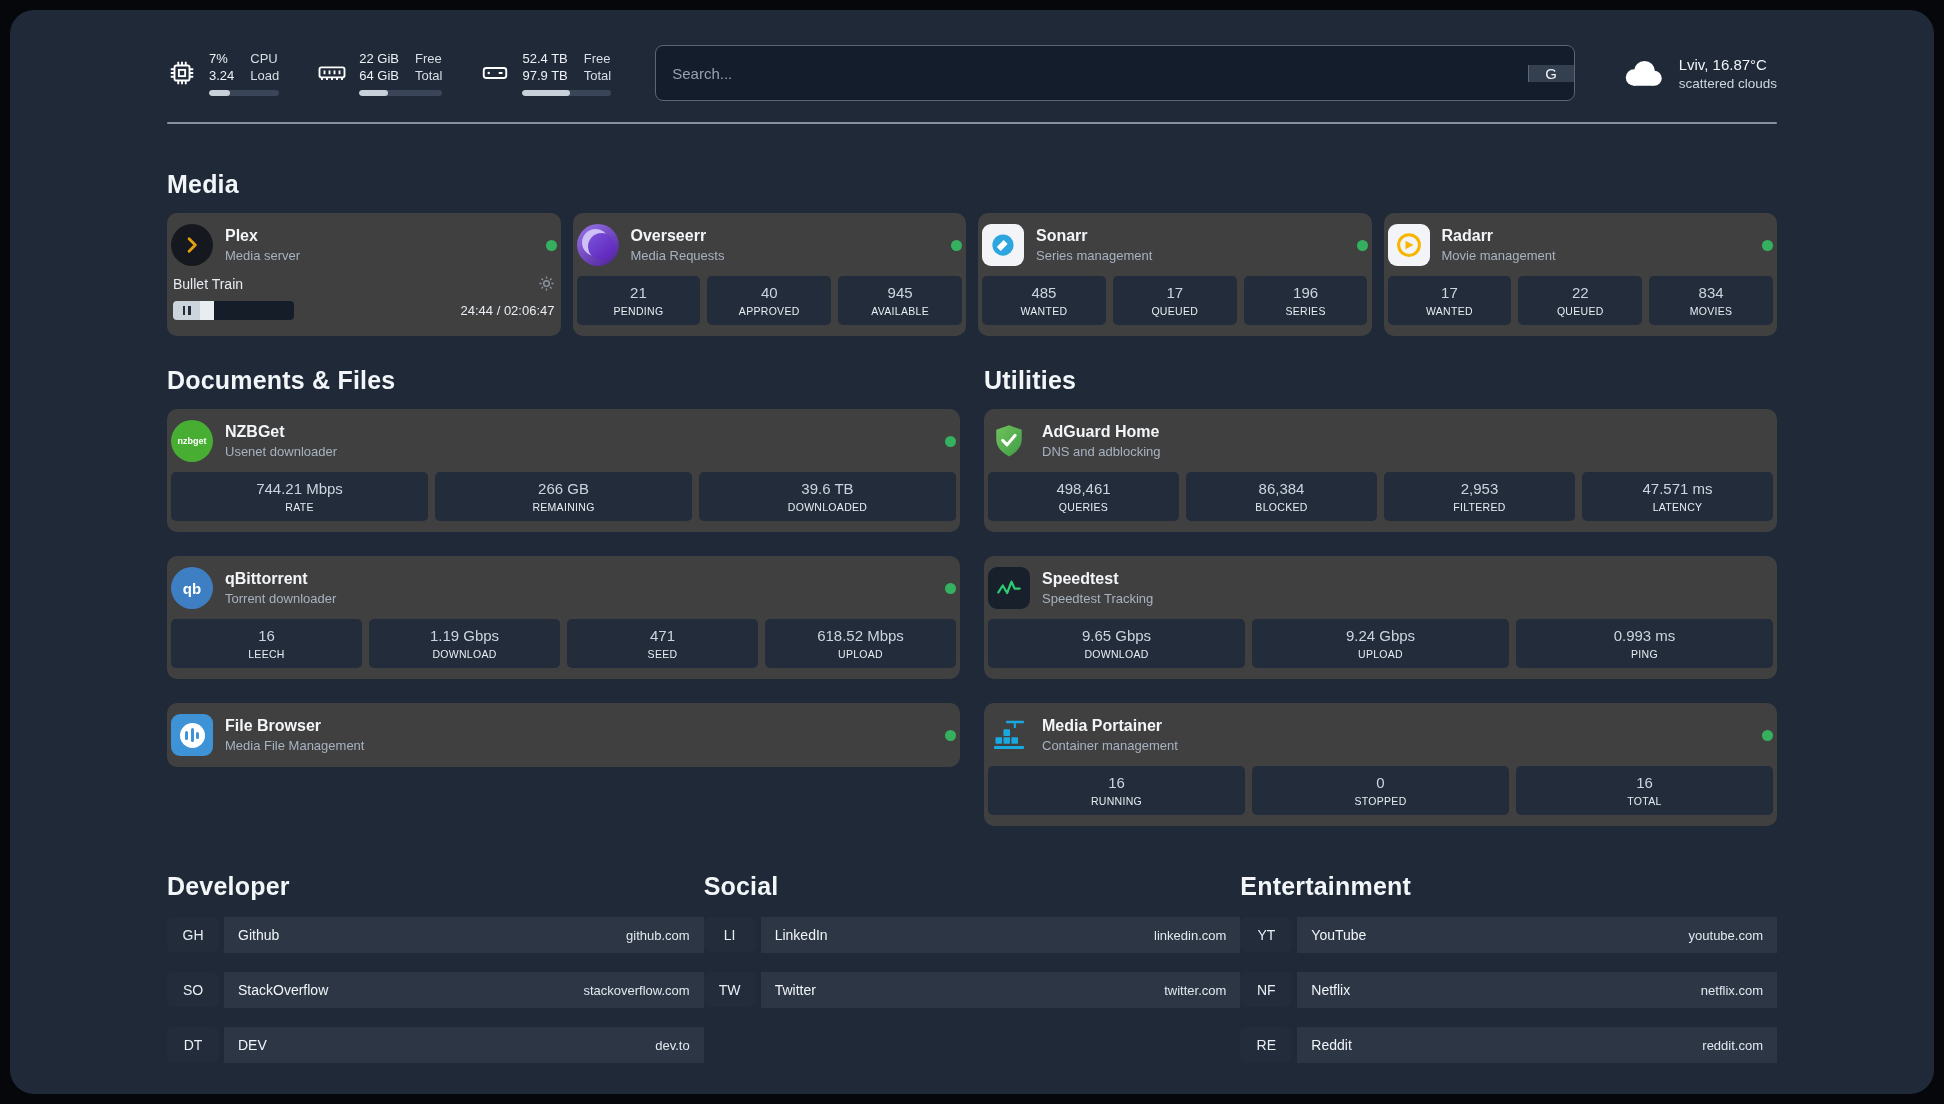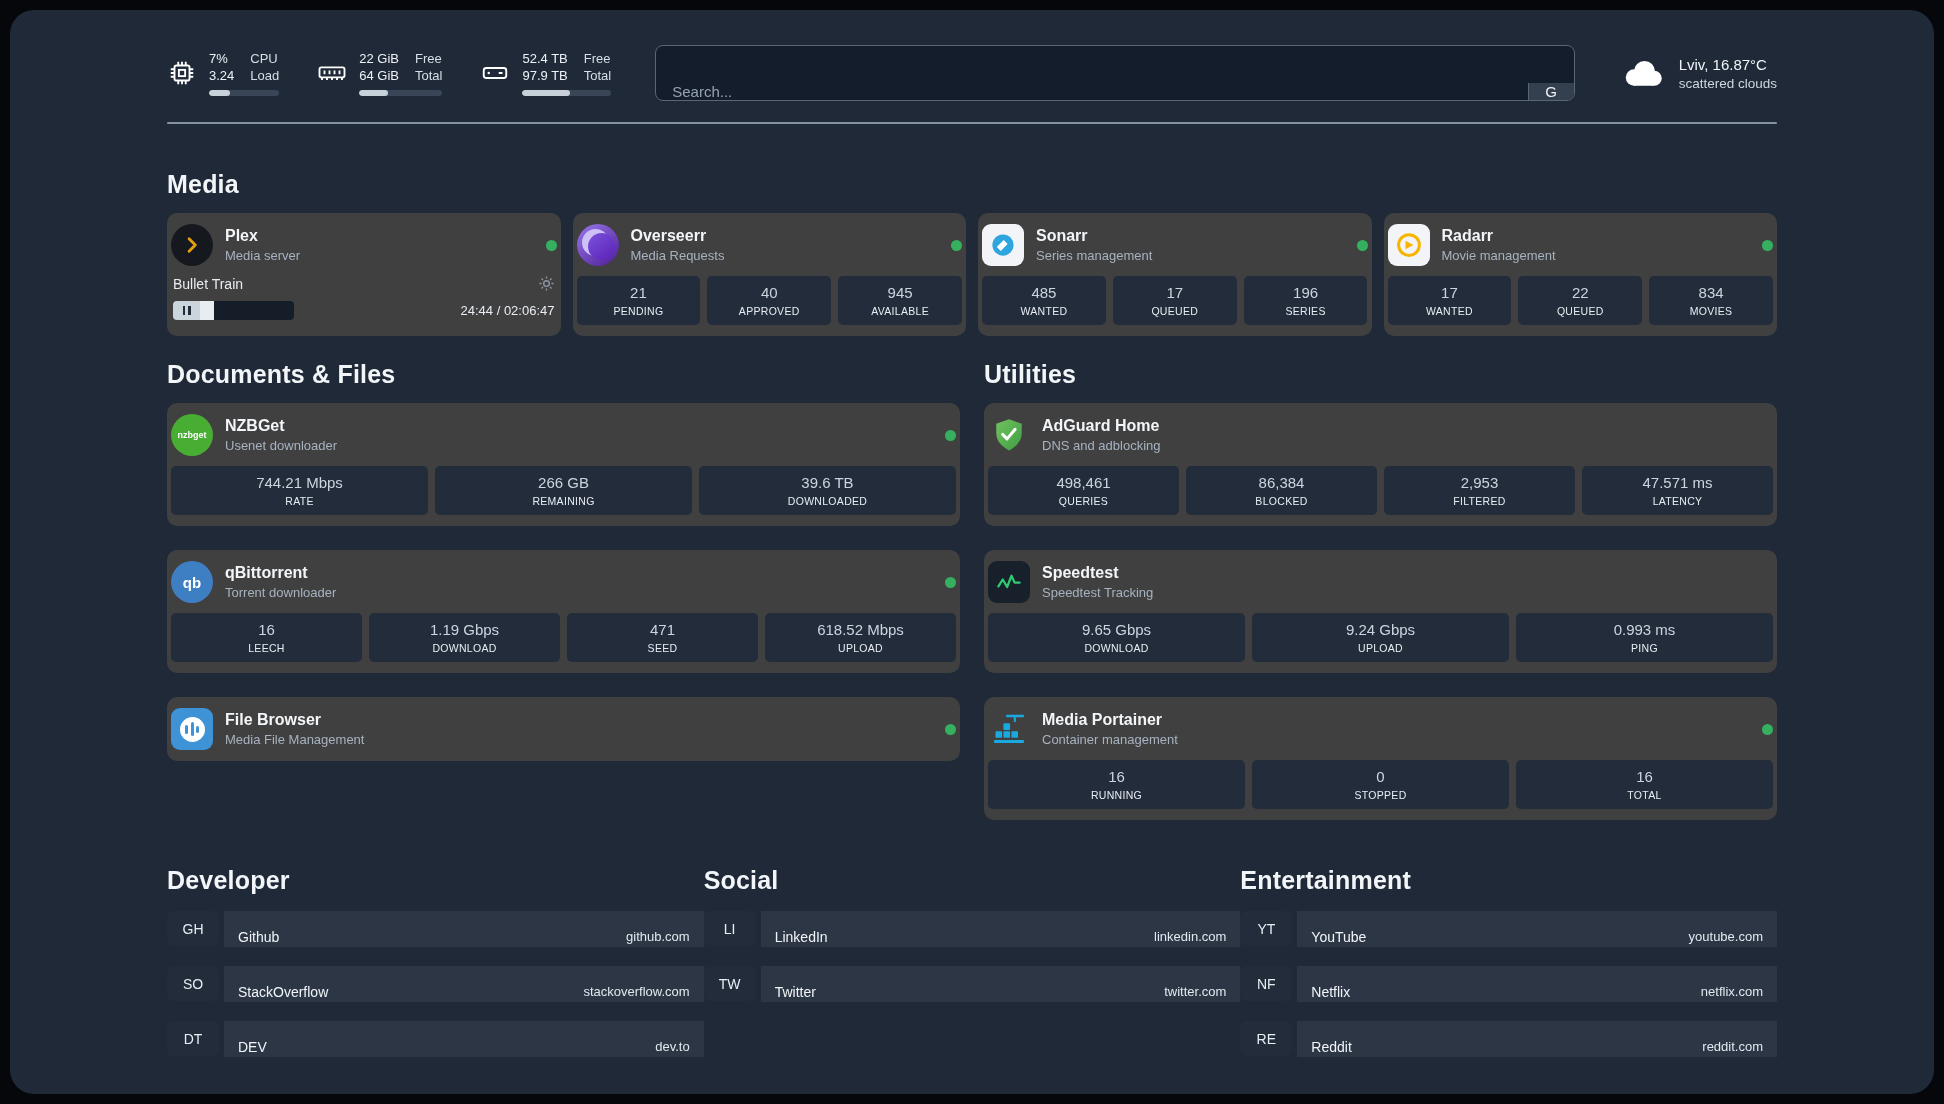--- a/index.html
+++ b/index.html
@@ -11,21 +11,21 @@
   
   .topbar{display:flex;align-items:center;gap:38px;height:54px}
   .sys-group{display:flex;align-items:center;gap:12px}
   .sys-icon{width:30px;height:30px;flex:0 0 auto}
   .sys-body{display:flex;flex-direction:column}
   .sys-rows{display:flex;gap:16px}
   .sys-col{display:flex;flex-direction:column;font-size:13px;line-height:17px;color:#eef2f7}
   .sys-col.labels{color:#d7dee6}
   .sys-bar{margin-top:6px;height:6px;border-radius:3px;background:#3a4658;overflow:hidden}
   .sys-bar-fill{height:100%;background:#c8d1da;border-radius:3px}
-  .searchbox{flex:1;display:flex;align-items:flex-end;height:56px;background:#141d2b;border:1.5px solid #5a6575;border-radius:8px;overflow:hidden;margin:0 6px}
+  .searchbox{flex:1;display:flex;align-items:center;height:56px;background:#141d2b;border:1.5px solid #5a6575;border-radius:8px;overflow:hidden;margin:0 6px}
   .search-input{flex:1;background:transparent;border:0;outline:none;color:#dbe2ea;font-size:15px;padding:0 16px;font-family:inherit}
   .search-input::placeholder{color:#97a2b0}
   .g-btn{width:46px;display:grid;place-items:center;background:#343f50;border-left:1.5px solid #5a6575;color:#eef2f6;font-size:15px;cursor:pointer}
   .weather{display:flex;align-items:center;gap:12px}
   .weather-icon{width:48px;height:34px}
   .weather-text{display:flex;flex-direction:column}
   .weather-loc{font-size:15px;color:#f1f5f9}
   .weather-cond{font-size:13.5px;color:#cdd6e0;margin-top:3px}
   .divider{margin-top:22px;height:2px;background:#9aa5b1;border-radius:1px;opacity:.85}
 
@@ -50,30 +50,30 @@
   .player-title-row{display:flex;align-items:center;justify-content:space-between;margin-top:9px;padding:0 2px}
   .player-title{font-size:14px;color:#e8edf3}
   .gear{width:17px;height:17px;opacity:.85;cursor:pointer}
   .player-bar-row{display:flex;align-items:center;margin-top:9px;padding:0 2px}
   .pause-btn{width:27px;height:19px;background:#ccd4dc;border-radius:4px 0 0 4px;display:flex;align-items:center;justify-content:center;gap:3px;cursor:pointer;flex:0 0 auto}
   .pause-bar{width:2.5px;height:9px;background:#222c3a}
   .player-track{width:94px;height:19px;background:#151d29;border-radius:0 4px 4px 0;position:relative;overflow:hidden;cursor:pointer}
   .player-fill{position:absolute;left:0;top:0;bottom:0;background:#e8edf2}
   .player-time{margin-left:auto;font-size:13px;color:#e8edf3}
 
-  .two-col{margin-top:24px;display:grid;grid-template-columns:1fr 1fr;gap:24px;align-items:start}
+  .two-col{margin-top:30px;display:grid;grid-template-columns:1fr 1fr;gap:24px;align-items:start}
   .col .card{margin-top:14px}
   .col .card + .card{margin-top:24px}
 
   
   .bookmarks{margin-top:46px;display:grid;grid-template-columns:repeat(3,1fr);gap:0;align-items:start}
   .bm-rows{margin-top:16px}
   .bm-row{display:flex;gap:5px;height:35px;margin-bottom:20px;cursor:pointer}
   .bm-abbr{width:52px;background:#222c3a;border-radius:6px;display:grid;place-items:center;font-size:14px;color:#e8edf3;flex:0 0 auto}
-  .bm-bar{flex:1;background:#2c3645;border-radius:0;display:flex;justify-content:space-between;padding:18px 14px}
+  .bm-bar{flex:1;background:#2c3645;border-radius:0;display:flex;align-items:center;justify-content:space-between;padding:18px 14px}
   .bm-name{font-size:14px;color:#f1f5f9}
   .bm-url{font-size:13px;color:#e2e8ef}
 
   
   .icon-plex{background:#15181e;border-radius:50%}
   .icon-overseerr{border-radius:50%;background:linear-gradient(140deg,#9a77ec,#4c1d95);position:relative;overflow:hidden}
   .icon-overseerr::before{content:"";position:absolute;left:5px;top:5px;width:27px;height:27px;border-radius:50%;background:#cfc1f7}
   .icon-overseerr::after{content:"";position:absolute;left:11px;top:9px;width:27px;height:27px;border-radius:50%;background:linear-gradient(140deg,#7b52dd,#5b21b6)}
   .icon-white-tile{background:#f2f4f7;border-radius:9px}
   .icon-nzbget{background:#47ad33;border-radius:50%;color:#fff;font-size:9px;font-weight:700;display:grid;place-items:center}

